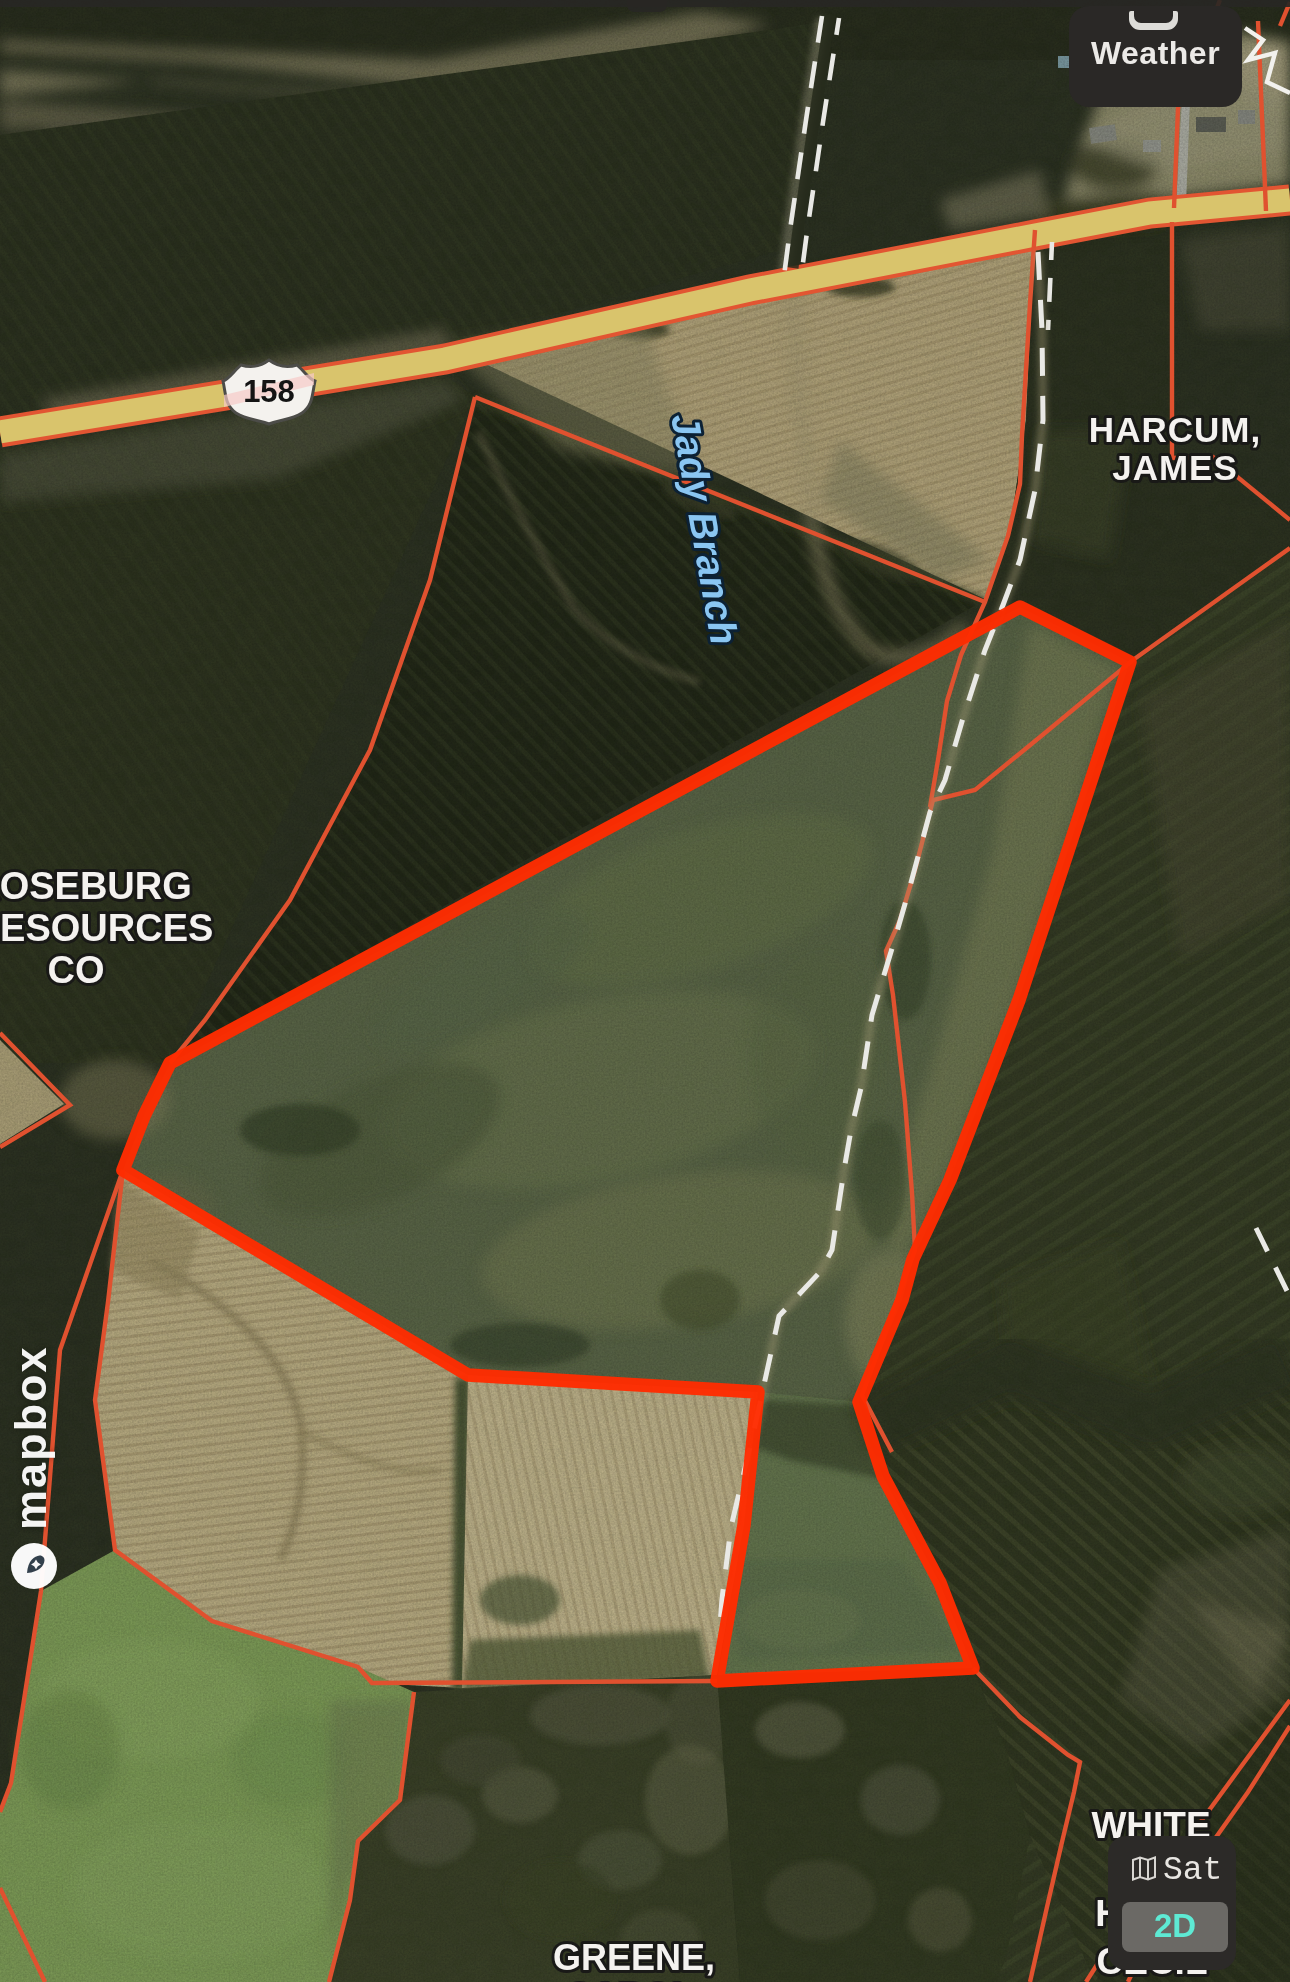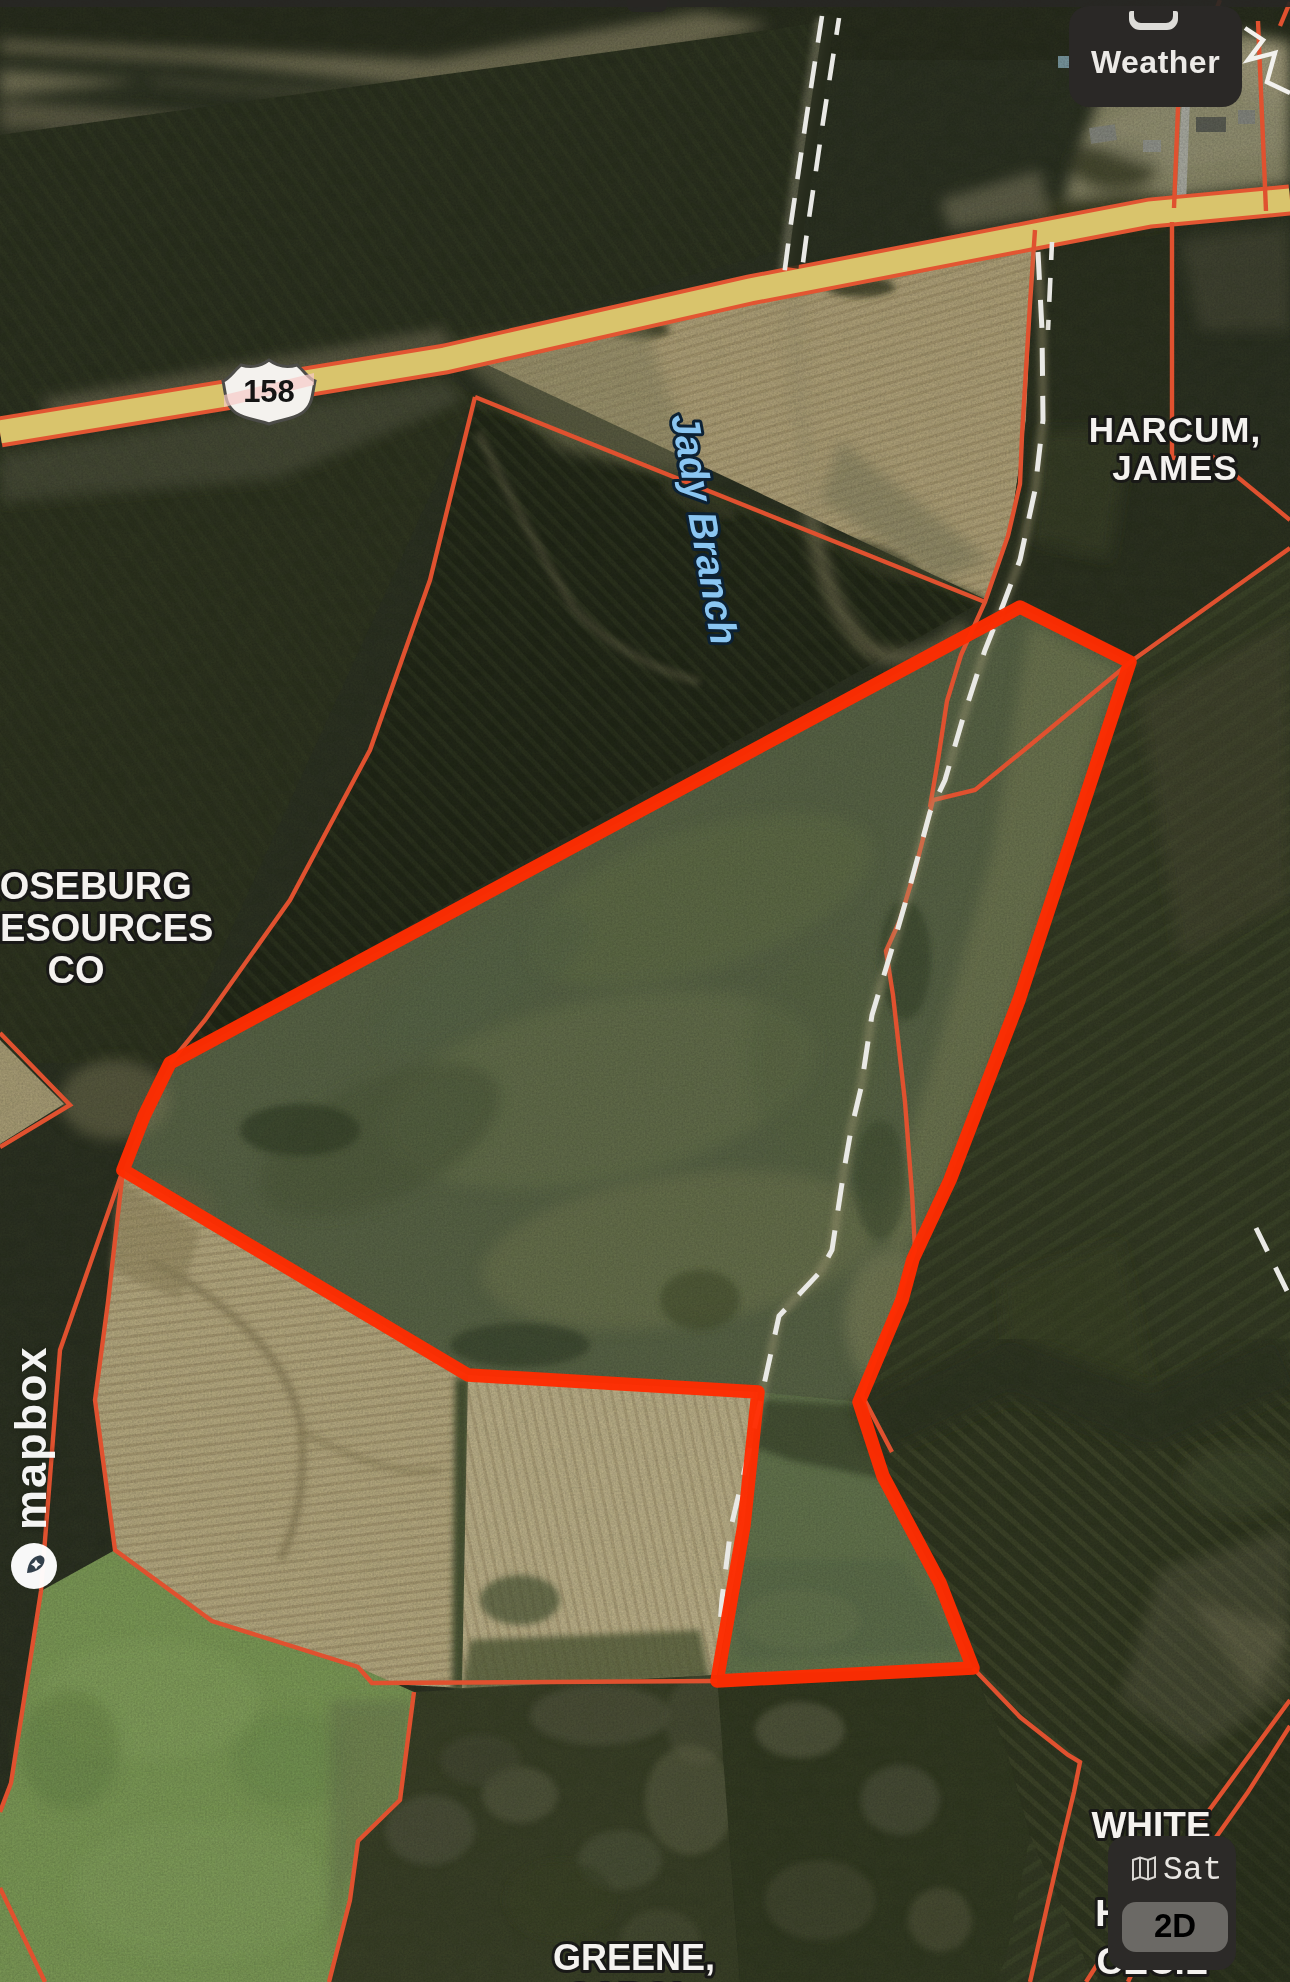--- a/index.html
+++ b/index.html
@@ -340,31 +340,31 @@
 
 <div style="position:absolute;left:0;top:0;width:1290px;height:7px;background:rgba(40,39,36,0.92);"></div>
 
 <div style="position:absolute;left:627px;top:0;width:40px;height:12px;background:rgba(40,39,36,0.92);border-radius:0 0 7px 7px;"></div>
 
 <div style="position:absolute;left:1069px;top:6px;width:173px;height:101px;background:#2a2826;border-radius:20px;"></div>
 
 <div style="position:absolute;left:1129px;top:11px;width:49px;height:19px;background:#dddcd8;border-radius:2px 2px 11px 11px;"></div>
 <div style="position:absolute;left:1134px;top:11px;width:39px;height:12px;background:#2a2826;border-radius:0 0 7px 7px;"></div>
 
-<div style="position:absolute;left:1069px;top:44px;width:173px;text-align:center;font-size:32px;font-weight:bold;color:#eceae7;letter-spacing:0.5px;">Weather</div>
+<div style="position:absolute;left:1069px;top:35px;width:173px;text-align:center;font-size:32px;font-weight:bold;color:#eceae7;letter-spacing:0.5px;">Weather</div>
 
 <div style="position:absolute;left:1108px;top:1836px;width:128px;height:134px;background:#2c2a28;border-radius:18px;"></div>
 
 <svg style="position:absolute;left:1131px;top:1856px;" width="26" height="26" viewBox="0 0 26 26">
   <path d="M2,4 L9,1.5 L17,4 L24,1.5 L24,21 L17,23.5 L9,21 L2,23.5 Z M9,1.5 L9,21 M17,4 L17,23.5" fill="none" stroke="#d8d6d2" stroke-width="2"></path>
 </svg>
 
 <div style="position:absolute;left:1163px;top:1852px;font-size:33px;color:#e8e6e2;font-family:Liberation Mono, monospace;">Sat</div>
 
-<div style="position:absolute;left:1122px;top:1902px;width:106px;height:50px;background:#6b6965;border-radius:14px;text-align:center;font-size:33px;font-weight:bold;color:#000000;line-height:48px;">2D</div>
+<div style="position:absolute;left:1122px;top:1902px;width:106px;height:50px;background:#6b6965;border-radius:8px;text-align:center;font-size:33px;font-weight:bold;color:#5eead4;line-height:48px;">2D</div>
 
 <div style="position:absolute;left:3px;top:1345px;width:44px;height:190px;">
   <div style="transform:rotate(-90deg);transform-origin:0 0;position:absolute;left:2px;top:185px;font-size:45px;font-weight:bold;color:#fff;opacity:0.95;letter-spacing:2px;text-shadow:0 0 6px rgba(0,0,0,0.45);">mapbox</div>
 </div>
 
 <svg style="position:absolute;left:10px;top:1542px;" width="48" height="48" viewBox="0 0 48 48">
   <circle cx="24" cy="24" r="23" fill="#fff" opacity="0.97"></circle>
   <path d="M29.5,13.5 c-5,0.5 -11.5,5 -12.5,17.5 c12.5,-1 17,-7.5 17.5,-12.5 c0.3,-2.8 -2.2,-5.3 -5,-5 Z M26,17.5 l1.8,3.1 l3.1,1.8 l-3.1,1.8 l-1.8,3.1 l-1.8,-3.1 l-3.1,-1.8 l3.1,-1.8 Z" fill="#32404c"></path>
 </svg>
 

